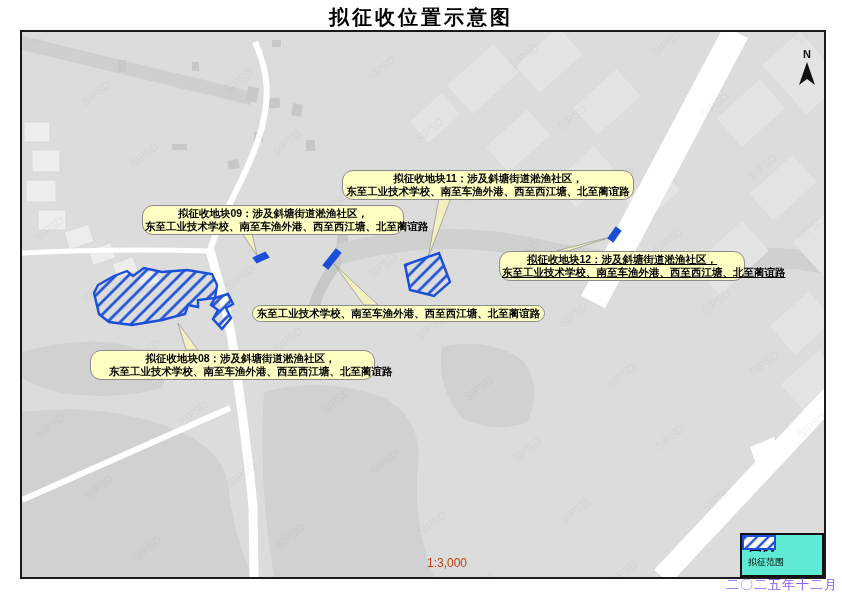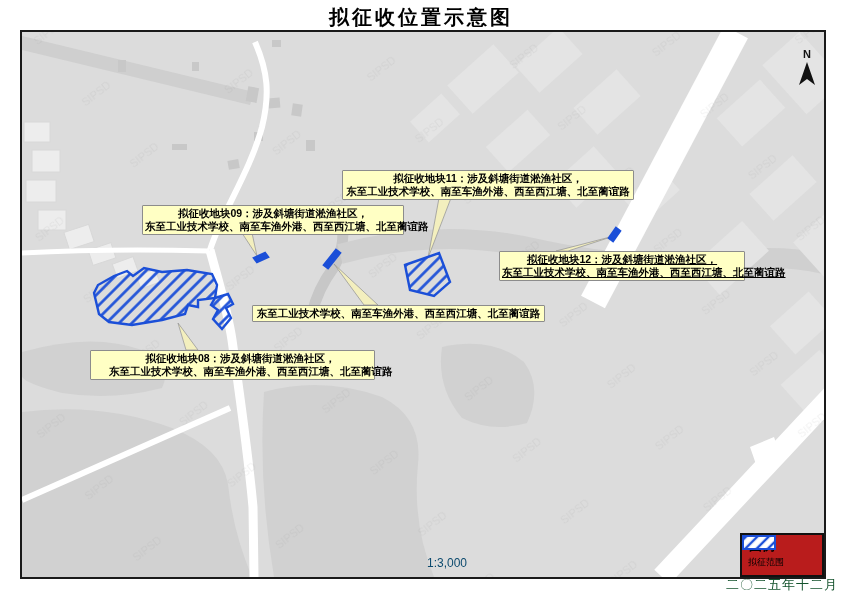--- a/index.html
+++ b/index.html
@@ -5,33 +5,33 @@
   html,body{margin:0;padding:0;background:#fff;}
   .page{position:relative;width:842px;height:595px;background:#fff;overflow:hidden;
         font-family:"Liberation Sans",sans-serif;}
   .title{position:absolute;top:4px;left:0;width:100%;text-align:center;
          font-size:20px;font-weight:bold;letter-spacing:3px;color:#000;
          font-family:"Liberation Sans",sans-serif;}
   .map{position:absolute;left:20px;top:30px;width:802px;height:545px;
        border:2px solid #1a1a1a;background:#dcdcdc;}
   .map svg{position:absolute;left:0;top:0;}
   .callout{position:absolute;box-sizing:border-box;background:#ffffc4;
-           border:1px solid #8c8c8c;border-radius:1px;padding:1px 2px;
+           border:1px solid #8c8c8c;border-radius:11px;padding:1px 2px;
            font-size:10.5px;font-weight:bold;line-height:13px;color:#000;
            text-align:center;z-index:5;white-space:nowrap;}
   .callout div{white-space:nowrap;}
   .scale{position:absolute;left:385px;top:524px;width:80px;text-align:center;
-         font-size:12px;color:#0c4a6e;z-index:4;}
+         font-size:12px;color:#c2410c;z-index:4;}
   .legend{position:absolute;right:0;bottom:0;width:84px;height:44px;
-          border:2px solid #111;background:#b91c1c;z-index:6;box-sizing:border-box;}
+          border:2px solid #111;background:#5eead4;z-index:6;box-sizing:border-box;}
   .legend-title{font-size:13px;font-weight:bold;margin:2px 0 1px 7px;color:#000;
                 font-family:"Liberation Serif",serif;}
   .legend-row{display:flex;align-items:center;margin-left:6px;gap:4px;}
   .legend-item-label{font-size:9px;color:#000;font-family:"Liberation Serif",serif;}
-  .date{position:absolute;right:4px;top:576px;font-size:13px;color:#14532d;
+  .date{position:absolute;right:4px;top:576px;font-size:13px;color:#8b5cf6;
         letter-spacing:1px;font-family:"Liberation Serif",serif;}
 </style>
 </head>
 <body>
 
 <div class="page">
 
   <div class="title">拟征收位置示意图</div>
 
   <div class="map">

